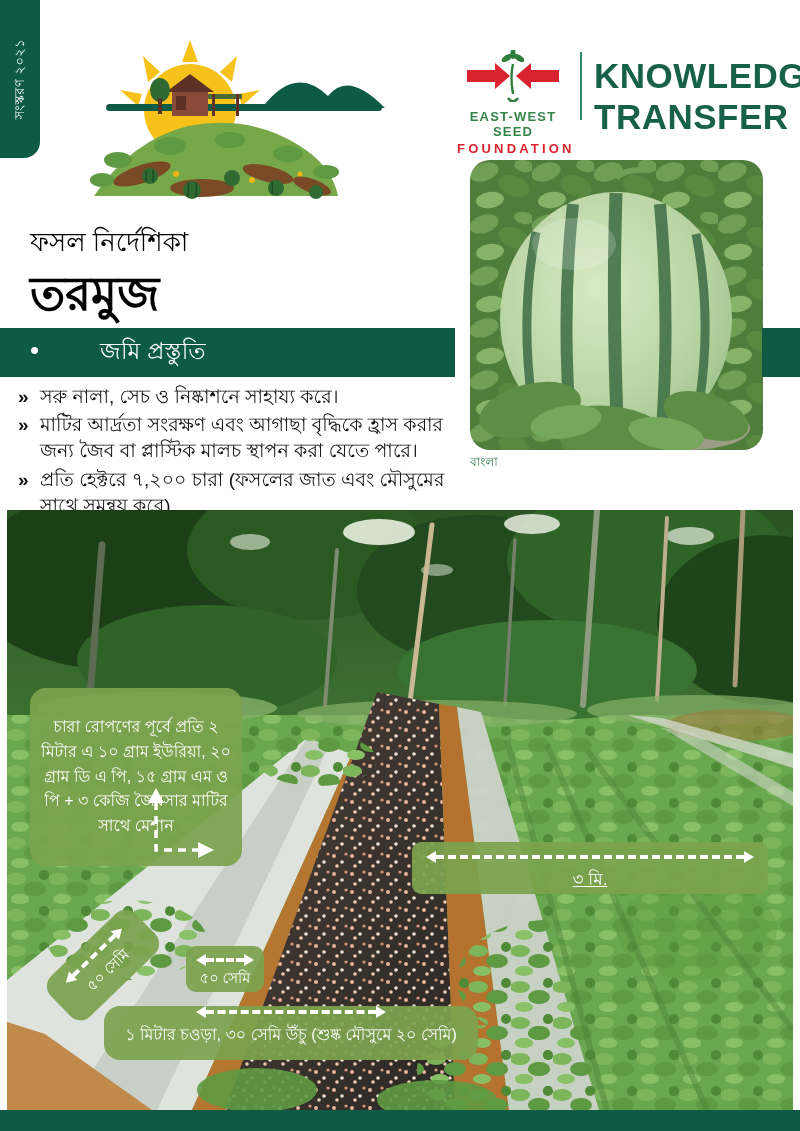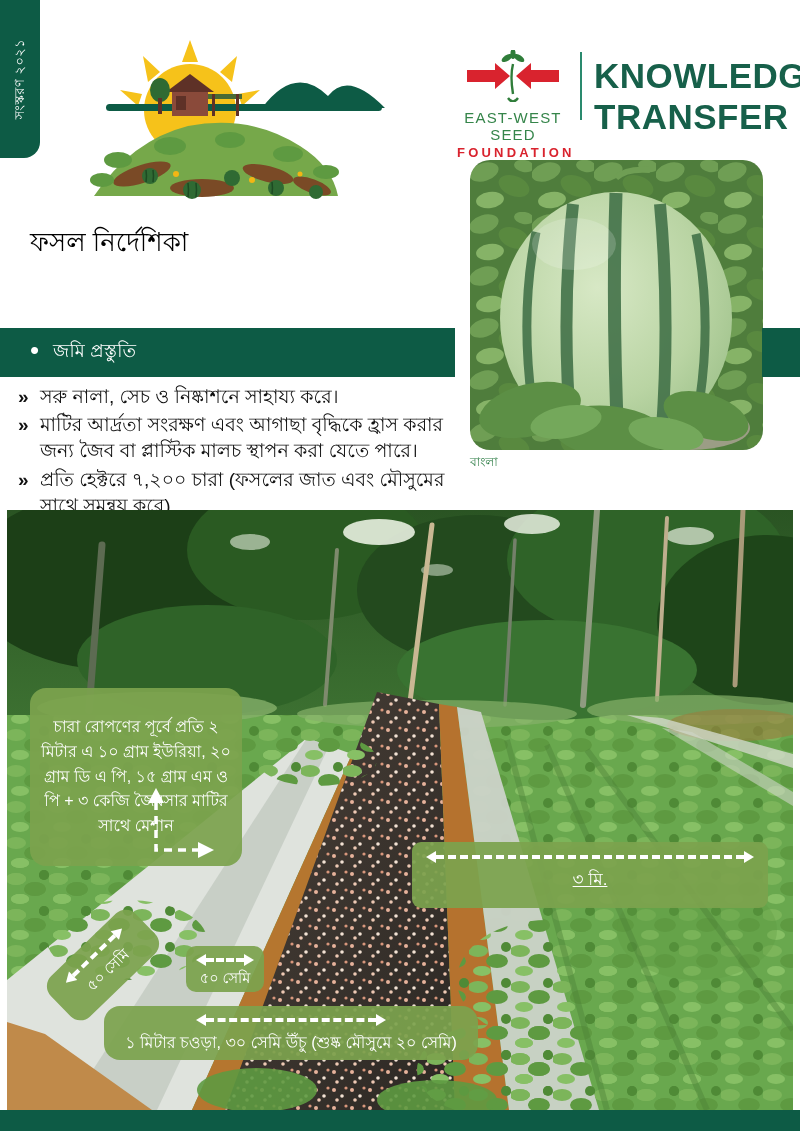--- a/index.html
+++ b/index.html
@@ -14,65 +14,65 @@
     background:#0d5b45;border-bottom-right-radius:16px;
   }
   .edition-tab span{
     position:absolute;left:50%;top:50%;
     transform:translate(-50%,-50%) rotate(-90deg);
     white-space:nowrap;color:#ffffff;font-size:13px;letter-spacing:.5px;
   }
   
   .hill-illustration{position:absolute;left:80px;top:28px;width:320px;height:178px;}
   .ews-logo{position:absolute;left:457px;top:50px;width:112px;text-align:center;}
-  .ews-logo .words1{color:#35854a;font-size:15px;font-weight:normal;letter-spacing:1.2px;margin-top:3px;}
+  .ews-logo .words1{color:#35854a;font-size:13px;font-weight:bold;letter-spacing:1.2px;margin-top:3px;}
   .ews-logo .words2{color:#d9232e;font-size:13px;font-weight:bold;letter-spacing:3.2px;margin-top:2px;}
   .logo-divider{position:absolute;left:580px;top:52px;width:2px;height:68px;background:#2a8a6e;}
   .kt-wordmark{position:absolute;left:594px;top:56px;color:#17604a;font-weight:800;
     font-size:35px;line-height:1.17;letter-spacing:.5px;}
   
   .doc-type{position:absolute;left:30px;top:222px;font-size:26px;color:#000;}
   .crop-name{position:absolute;left:30px;top:258px;font-size:47px;font-weight:800;color:#000;}
   
   .melon-photo{position:absolute;left:470px;top:160px;width:293px;height:290px;
     border-radius:20px;overflow:hidden;}
   .melon-caption{position:absolute;left:470px;top:453px;width:277px;text-align:left;
     color:#2e7d46;font-size:12px;}
   
   .section-banner{position:absolute;left:0;top:328px;width:455px;height:49px;
     background:#0d5b45;display:flex;align-items:center;color:#fff;}
   .section-banner .dot{font-size:26px;margin:0 14px 4px 30px;}
-  .section-banner .label{font-size:18px;letter-spacing:.3px;}
+  .section-banner .label{font-size:23px;letter-spacing:.3px;margin-left:47px;}
   .accent-square{position:absolute;left:762px;top:328px;width:38px;height:49px;background:#0d5b45;}
   
   .bullets{position:absolute;left:18px;top:384px;width:448px;color:#111;}
   .bullet{display:flex;font-size:19px;line-height:1.38;margin-bottom:2px;}
   .bullet .marker{width:22px;flex:0 0 22px;font-weight:bold;}
   
   .field-photo{position:absolute;left:7px;top:510px;width:786px;height:600px;overflow:hidden;}
   
   .ann{position:absolute;background:rgba(124,162,78,.93);color:#fff;box-sizing:border-box;}
   .fert-note{left:30px;top:688px;width:212px;border-radius:16px;
     padding:27px 10px;text-align:center;font-size:16px;line-height:1.55;}
   .elbow-arrow{position:absolute;left:128px;top:786px;}
   .arrow-row{display:flex;align-items:center;}
   .arrow-line{flex:1;border-top:4px dashed #fff;height:0;}
   .tri{width:0;height:0;border-top:6px solid transparent;border-bottom:6px solid transparent;}
   .tri.l{border-right:10px solid #fff;}
   .tri.r{border-left:10px solid #fff;}
-  .bed-spacing{left:412px;top:842px;width:356px;height:66px;border-radius:9px;padding:9px 14px 0 14px;text-decoration:underline;}
+  .bed-spacing{left:412px;top:842px;width:356px;height:52px;border-radius:9px;padding:9px 14px 0 14px;text-decoration:underline;}
   .bed-spacing .lbl{text-align:center;font-size:17px;margin-top:3px;}
   .pill{border-radius:14px;text-align:center;}
   .drain-left{left:44px;top:937px;width:118px;height:56px;transform:rotate(-44deg);padding-top:9px;}
   .drain-left .arrow-row{width:66%;margin:0 auto;}
   .drain-left .lbl{font-size:15px;margin-top:2px;}
   .drain-center{left:186px;top:946px;width:78px;height:46px;border-radius:10px;padding-top:8px;}
   .drain-center .arrow-row{width:74%;margin:0 auto;}
   .drain-center .lbl{font-size:14.5px;margin-top:1px;}
-  .bed-size{left:104px;top:1006px;width:374px;height:54px;border-radius:16px;padding-top:8px;}
+  .bed-size{left:104px;top:1006px;width:374px;height:54px;border-radius:16px;}
   .bed-size .arrow-row{width:190px;margin:0 auto;}
   .bed-size .lbl{font-size:16px;margin-top:4px;}
   
   .footer-bar{position:absolute;left:0;top:1110px;width:800px;height:21px;background:#0d5b45;}
 </style>
 </head>
 <body>
 
 <div class="page">
 
@@ -162,20 +162,21 @@
     <div class="words1">EAST-WEST SEED</div>
     <div class="words2">FOUNDATION</div>
   </div>
   <div class="logo-divider"></div>
   <div class="kt-wordmark">
     <div>KNOWLEDGE</div>
     <div>TRANSFER</div>
   </div>
 
   <div class="doc-type">ফসল নির্দেশিকা</div>
+  <div class="crop-name">তরমুজ</div>
 
   <div class="melon-photo">
     <svg width="293" height="290" viewBox="0 0 293 290" xmlns="http://www.w3.org/2000/svg">
       <defs>
         <radialGradient id="melGrad" cx="42%" cy="38%" r="75%">
           <stop offset="0%" stop-color="#d7e8c5"></stop>
           <stop offset="60%" stop-color="#b9d4a3"></stop>
           <stop offset="100%" stop-color="#98bd85"></stop>
         </radialGradient>
         <pattern id="leafPat" width="62" height="52" patternUnits="userSpaceOnUse">

